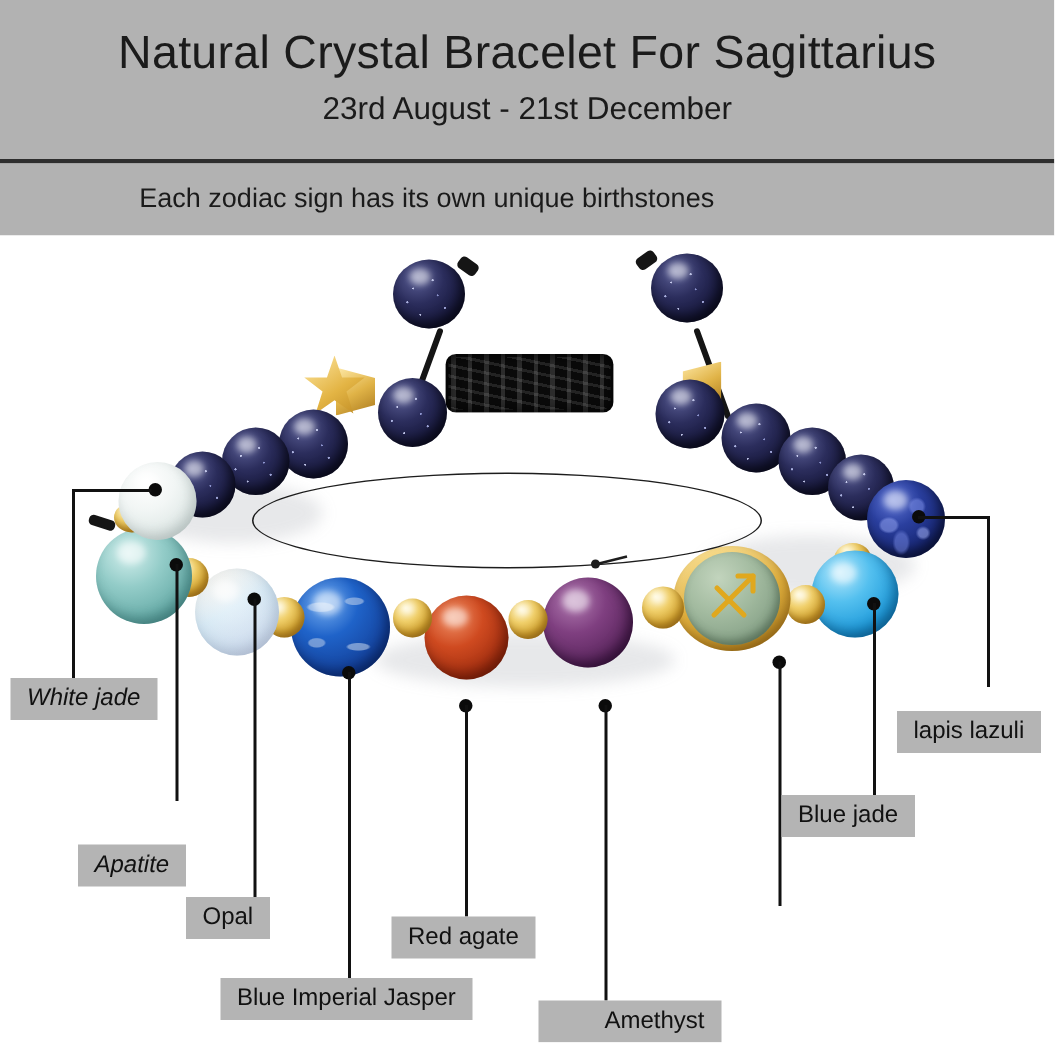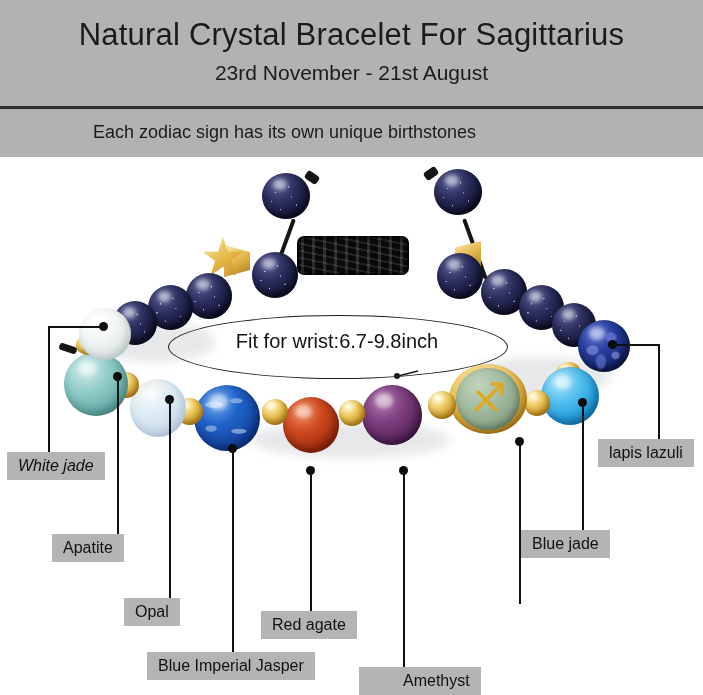--- a/index.html
+++ b/index.html
@@ -78,21 +78,21 @@
 </head>
 <body>
 
 <div id="stage">
 
   <div class="band" id="band-top"></div>
   <div class="band" id="band-rule"></div>
   <div class="band" id="band-sub"></div>
 
   <div id="title">Natural Crystal Bracelet For Sagittarius</div>
-  <div id="subtitle">23rd November - 21st August</div>
+  <div id="subtitle">23rd August - 21st December</div>
   <div id="tagline">Each zodiac sign has its own unique birthstones</div>
 
   <div id="photo">
 
     <div class="shadow" style="left:95px;top:165px;width:120px;height:40px;"></div>
     <div class="shadow" style="left:250px;top:265px;width:200px;height:36px;"></div>
     <div class="shadow" style="left:470px;top:200px;width:140px;height:40px;"></div>
 
     <div class="cord" style="left:292px;top:62px;width:4px;height:64px;transform:rotate(20deg);transform-origin:top center;"></div>
     <div class="cord" style="left:462px;top:62px;width:4px;height:64px;transform:rotate(-20deg);transform-origin:top center;"></div>
@@ -198,34 +198,33 @@
 
     <div class="bead" style="left:79px;top:151px;width:52px;height:52px;
          background:radial-gradient(circle at 36% 26%, #ffffff 0%, #f2f6f5 36%, #dfe8e6 70%, #c5d2cf 100%);
          box-shadow:inset -3px -4px 7px rgba(120,135,135,.33);"></div>
 
     <div class="cord" style="left:59px;top:188px;width:18px;height:7px;transform:rotate(18deg);"></div>
 
   </div>
 
   <div id="oval"></div>
-  <div id="fit-text">Fit for wrist:6.7-9.8inch</div>
   <svg id="oval-arrow">
     <path d="M418 371 L398 376" stroke="#1d1d1d" stroke-width="1.6" fill="none"></path>
     <circle cx="397" cy="376" r="3" fill="#1d1d1d"></circle>
   </svg>
 
   <div class="dot" style="left:99px;top:322px;"></div>
   <div class="leader h" style="left:48px;top:326px;width:53px;"></div>
   <div class="leader v" style="left:48px;top:326px;height:127px;"></div>
   <div class="lbl" style="left:7px;top:452px;font-style:italic;">White jade</div>
 
   <div class="dot" style="left:113px;top:372px;"></div>
   <div class="leader v" style="left:117px;top:376px;height:158px;"></div>
-  <div class="lbl" style="left:52px;top:534px;">Apatite</div>
+  <div class="lbl" style="left:52px;top:563px;font-style:italic;">Apatite</div>
 
   <div class="dot" style="left:165px;top:395px;"></div>
   <div class="leader v" style="left:169px;top:399px;height:199px;"></div>
   <div class="lbl" style="left:124px;top:598px;">Opal</div>
 
   <div class="dot" style="left:228px;top:444px;"></div>
   <div class="leader v" style="left:232px;top:448px;height:204px;"></div>
   <div class="lbl" style="left:147px;top:652px;">Blue Imperial Jasper</div>
 
   <div class="dot" style="left:306px;top:466px;"></div>
@@ -239,15 +238,15 @@
   <div class="dot" style="left:515px;top:437px;"></div>
   <div class="leader v" style="left:519px;top:441px;height:163px;"></div>
 
   <div class="dot" style="left:578px;top:398px;"></div>
   <div class="leader v" style="left:582px;top:402px;height:128px;"></div>
   <div class="lbl" style="left:521px;top:530px;">Blue jade</div>
 
   <div class="dot" style="left:608px;top:340px;"></div>
   <div class="leader h" style="left:612px;top:344px;width:48px;"></div>
   <div class="leader v" style="left:658px;top:344px;height:114px;"></div>
-  <div class="lbl" style="left:598px;top:439px;">lapis lazuli</div>
+  <div class="lbl" style="left:598px;top:474px;">lapis lazuli</div>
 
 </div>
 
 </body></html>

